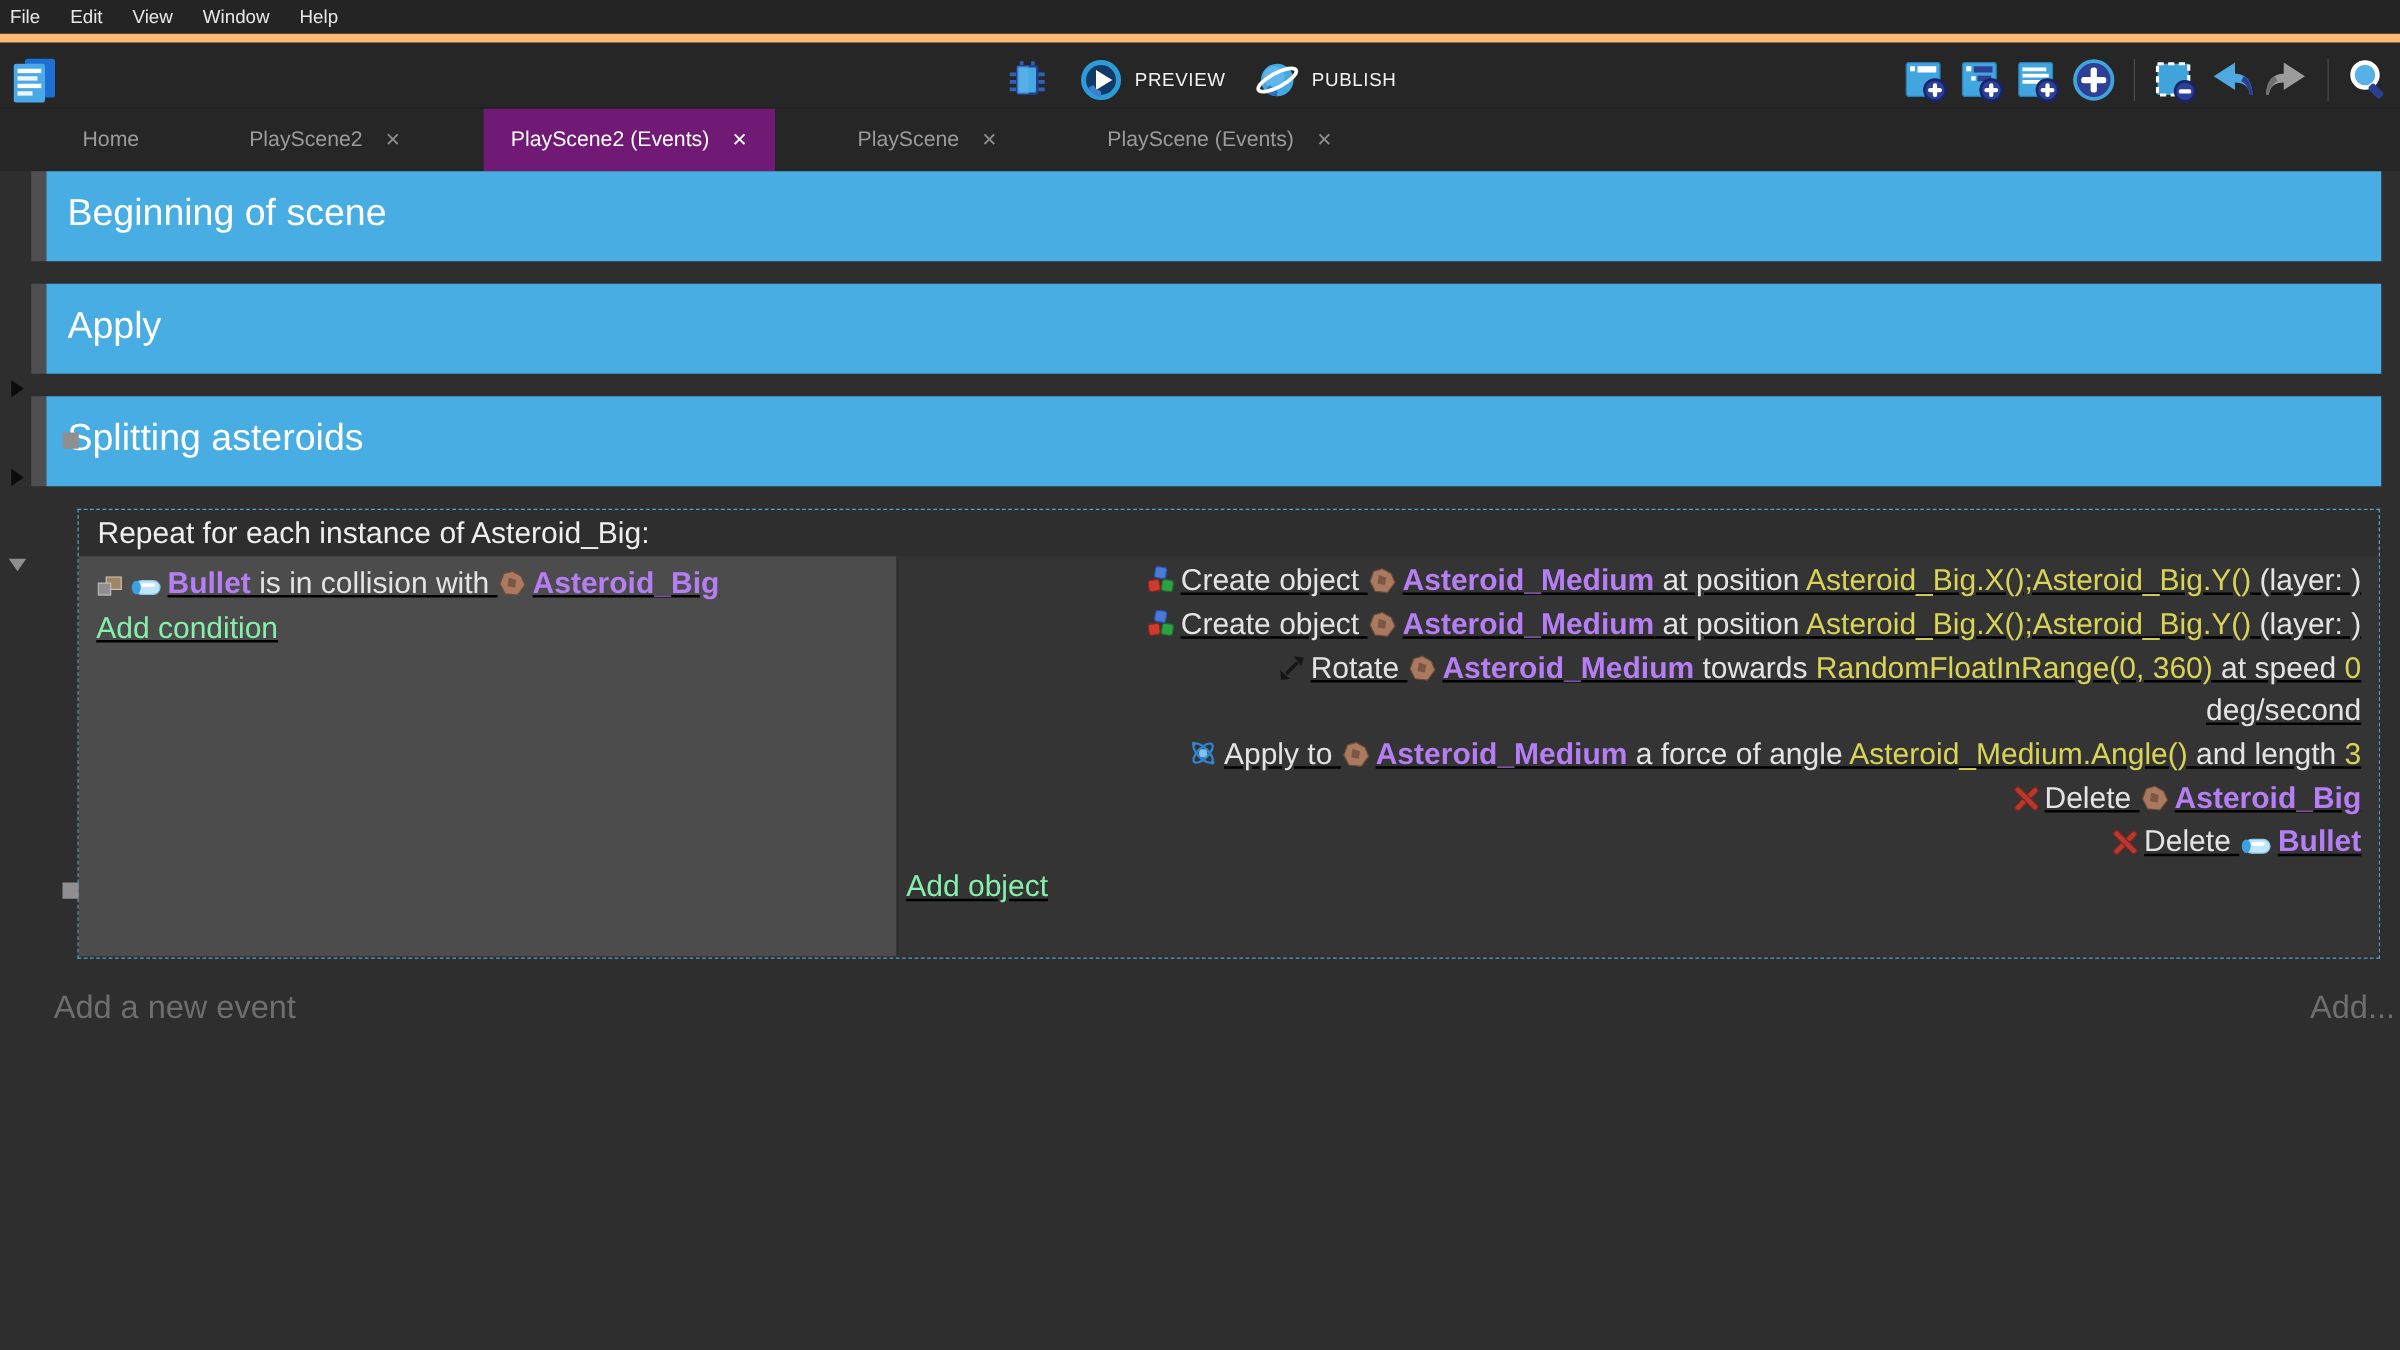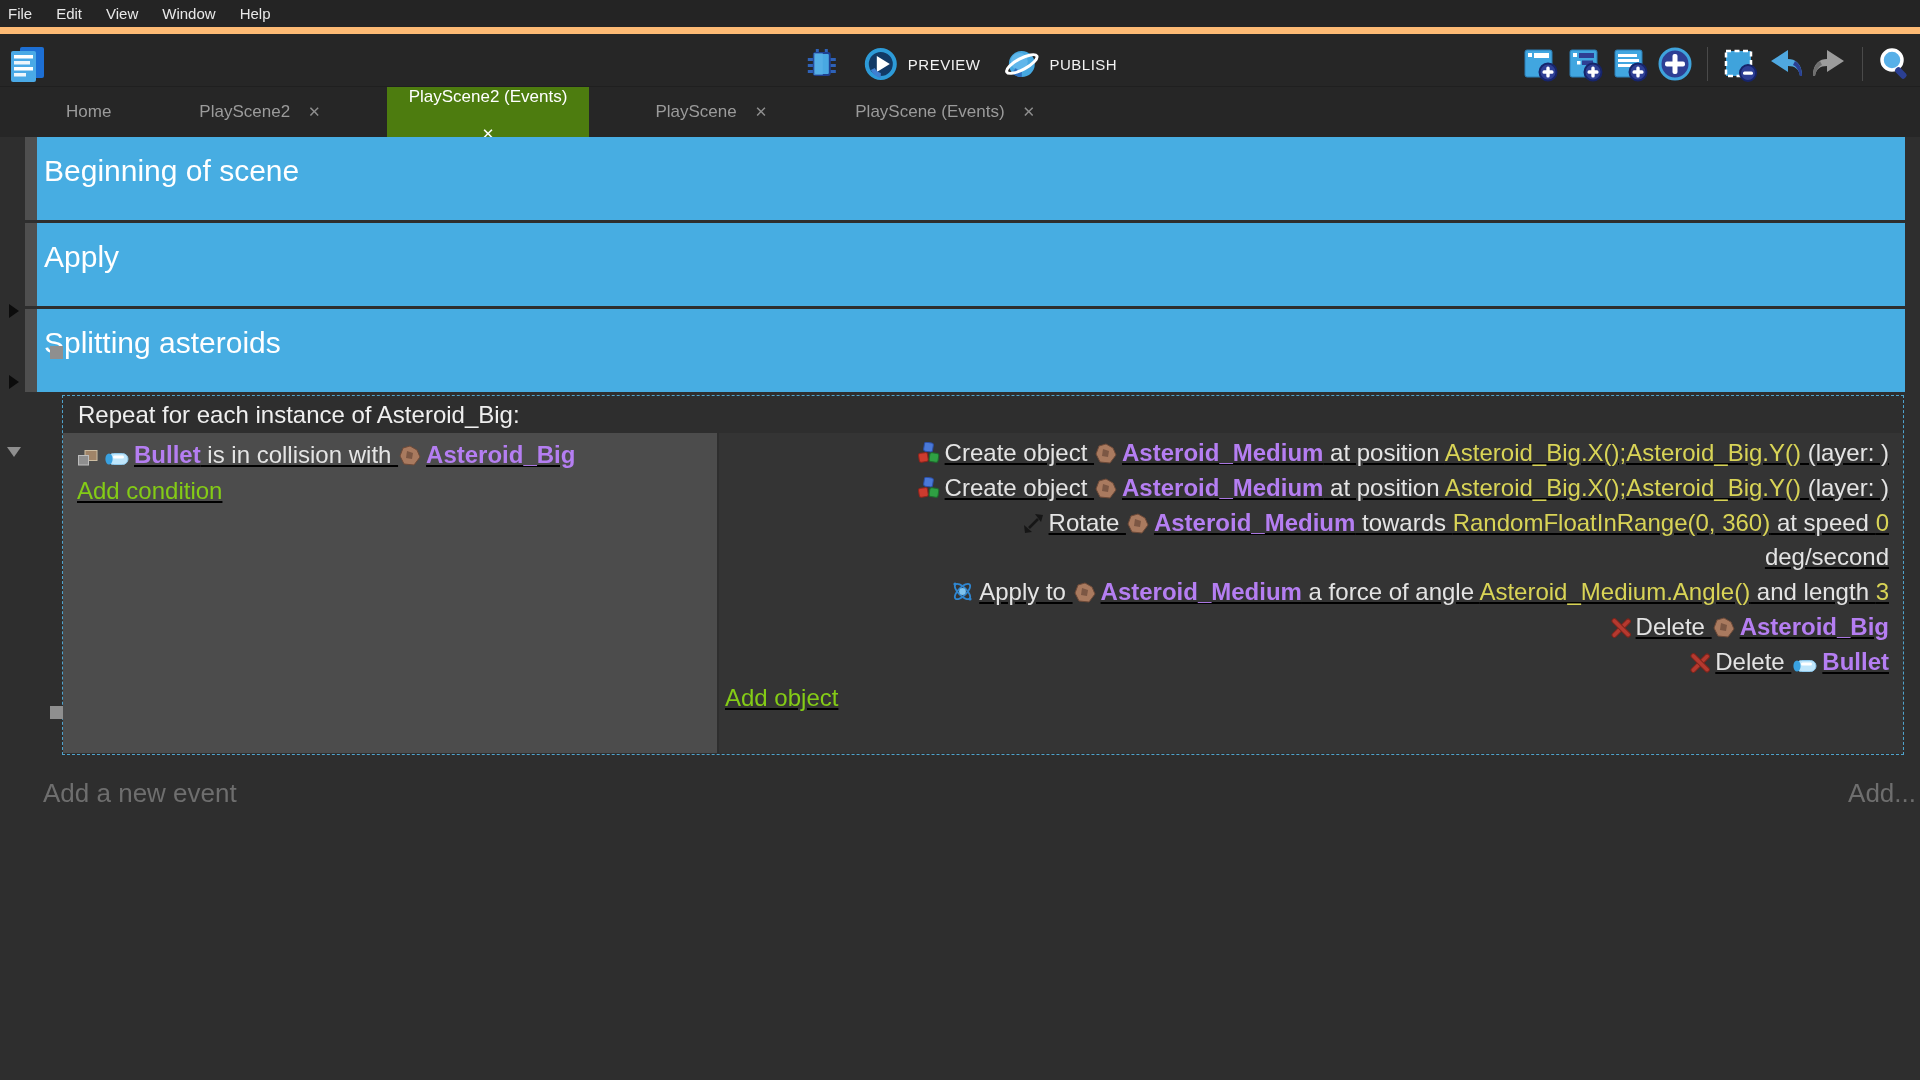--- a/index.html
+++ b/index.html
@@ -22,45 +22,45 @@
   .tb-btn { display:flex; align-items:center; gap:9px; color:#f2f2f2; font-size:15px; letter-spacing:0.5px; cursor:pointer; }
   .tb-right { position:absolute; right:6px; top:0; height:60px; display:flex; align-items:center; gap:7px; }
   .tb-icon { width:38px; height:38px; display:flex; align-items:center; justify-content:center; cursor:pointer; }
   .tb-sep { width:1px; height:34px; background:#4a4a4a; margin:0 6px; }
 
   
   .tabbar { position:absolute; left:0; top:87px; width:1920px; height:50px; background:#262626;
             display:flex; align-items:stretch; }
   .tab { display:flex; align-items:center; padding:0 22px; color:#9b9b9b; font-size:17px; gap:18px; cursor:pointer;margin-left:44px; }
   .tab .close { font-size:15px; color:#8e8e8e; }
-  .tab.active { background:#4d7c0f; color:#ffffff;flex-direction:column; }
+  .tab.active { background:#701a75; color:#ffffff; }
   .tab.active .close { color:#ffffff; }
 
   
   .events { position:absolute; left:0; top:137px; width:1920px; height:943px; background:#2e2e2e; }
 
   .tri { position:absolute; width:0; height:0; }
   .tri-right { border-top:7px solid transparent; border-bottom:7px solid transparent; border-left:10px solid #0c0c0c; }
   .tri-down  { border-left:7px solid transparent; border-right:7px solid transparent; border-top:10px solid #8f8f8f; }
 
-  .group-bar { position:relative; margin:0 15px 3px 37px; height:83px; background:#47ade2;
-               color:#ffffff; font-size:30px; line-height:68px; padding-left:7px; cursor:pointer; }
+  .group-bar { position:relative; margin:0 15px 18px 37px; height:72px; background:#47ade2;
+               color:#ffffff; font-size:30px; line-height:68px; padding-left:17px; cursor:pointer; }
   .group-bar::before { content:""; position:absolute; left:-12px; top:0; bottom:0; width:12px; background:#4f4f4f; }
   .group-bar:first-child { margin-top:3px; }
 
   .event-box { position:relative; margin:1px 16px 0 62px; height:360px;
                border:1px dashed #4fa3cc; }
   .repeat-header { height:37px; line-height:38px; color:#efefef; font-size:24px; padding-left:15px; }
   .cols { display:flex; height:320px;text-decoration:underline; }
   .cond-panel { width:656px; background:#4c4c4c; border-right:2px solid #2e2e2e; padding:5px 8px 0 14px; }
   .act-panel  { flex:1; background:#343434; padding:3px 14px 0 6px; }
 
   .ev-row { font-size:24px; line-height:34px; color:#e4e4e4; cursor:pointer; }
   .act-panel .ev-row { margin-bottom:1px;text-align:right; }
-  .add-link { font-size:24px; line-height:34px; color:#84cc16; margin-top:2px; cursor:pointer; }
+  .add-link { font-size:24px; line-height:34px; color:#86efac; margin-top:2px; cursor:pointer; }
 
   .seg-plain { color:#e4e4e4; }
   .seg-object { color:#b57ef2; font-weight:bold; }
   .seg-expression { color:#d9d456; }
   .ev-icon { display:inline-block; vertical-align:-3px; margin:0 5px 0 1px; line-height:0; }
 
   .handle { position:absolute; width:13px; height:13px; background:#8f8f8f; }
 
   .footer-row { display:flex; justify-content:space-between; padding:23px 4px 0 43px;
                 font-size:26px; color:#6e6e6e; }

